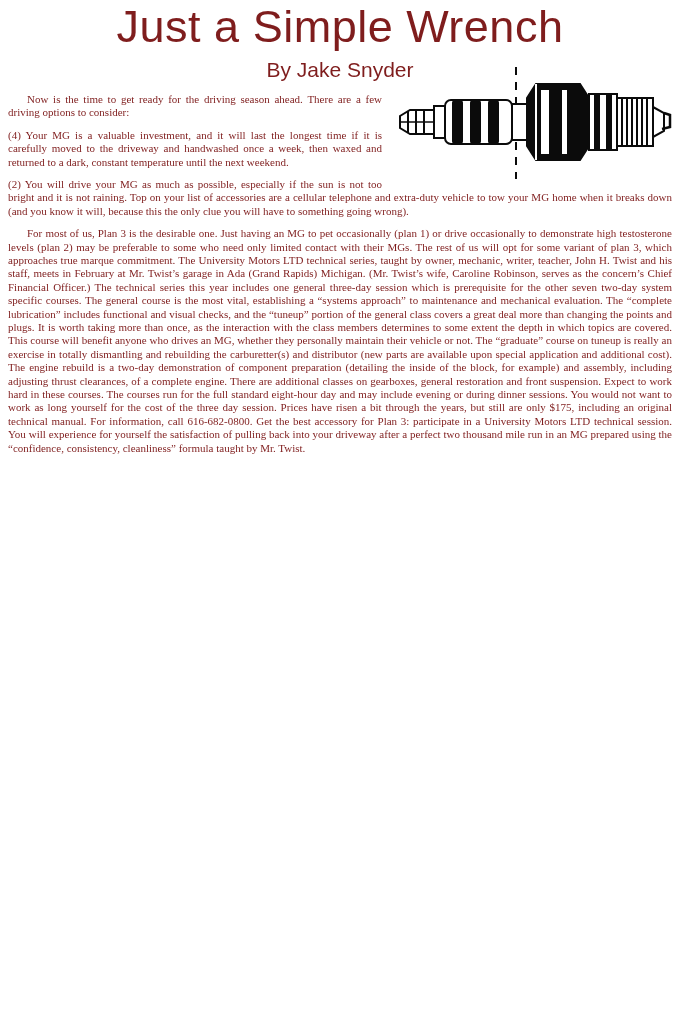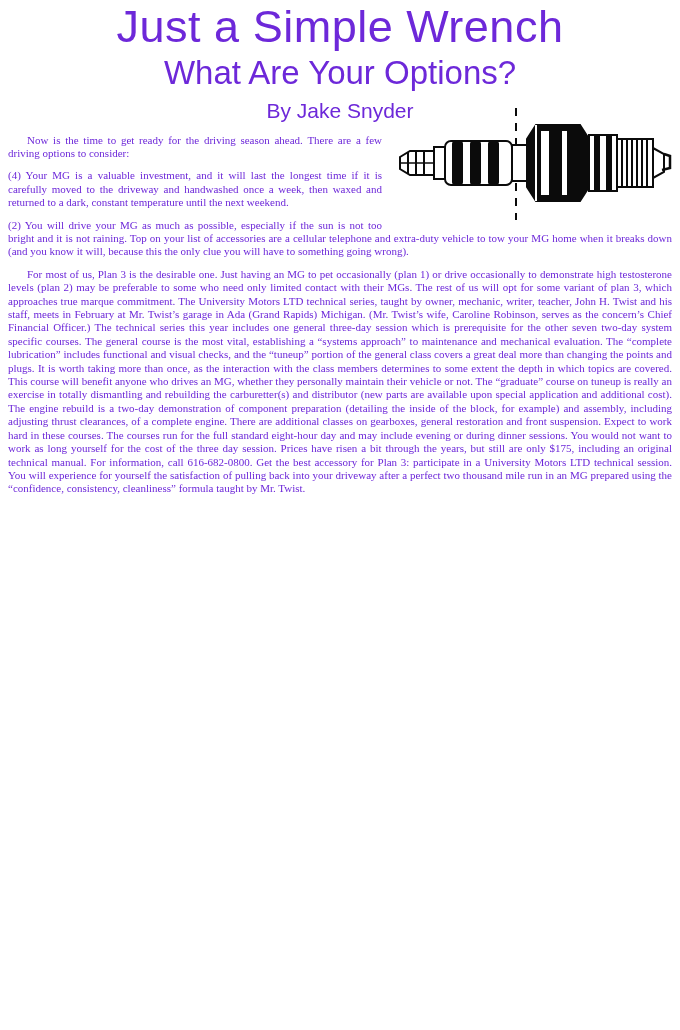--- a/index.html
+++ b/index.html
@@ -5,21 +5,21 @@
   html, body {
     margin: 0;
     padding: 0;
     background: #ffffff;
   }
   .page {
     width: 680px;
     height: 1030px;
     box-sizing: border-box;
     background: #ffffff;
-    color: #6d28d9;
+    color: #7f1d1d;
     padding: 2px 8px 0 8px;
     overflow: hidden;
     font-family: "Liberation Serif", serif;
     -webkit-font-smoothing: antialiased;
   }
   .title {
     font-family: "Liberation Sans", sans-serif;
     font-size: 45px;
     font-weight: 400;
     text-align: center;
@@ -69,21 +69,20 @@
     top: -26px;
     left: 0;
   }
 </style>
 </head>
 <body>
 
 <div class="page">
 
   <h1 class="title">Just a Simple Wrench</h1>
-  <h2 class="subtitle">What Are Your Options?</h2>
   <div class="byline">By Jake Snyder</div>
 
   <div class="body-text">
 
     <div class="plug-float">
       <svg width="278" height="112" viewBox="0 0 278 112" aria-hidden="true">
 
         <line x1="122" y1="0" x2="122" y2="112" stroke="#0b0b0b" stroke-width="2" stroke-dasharray="8,7"></line>
 
         <polygon points="6,49 16,43 40,43 40,67 16,67 6,61" fill="#ffffff" stroke="#0b0b0b" stroke-width="2"></polygon>

